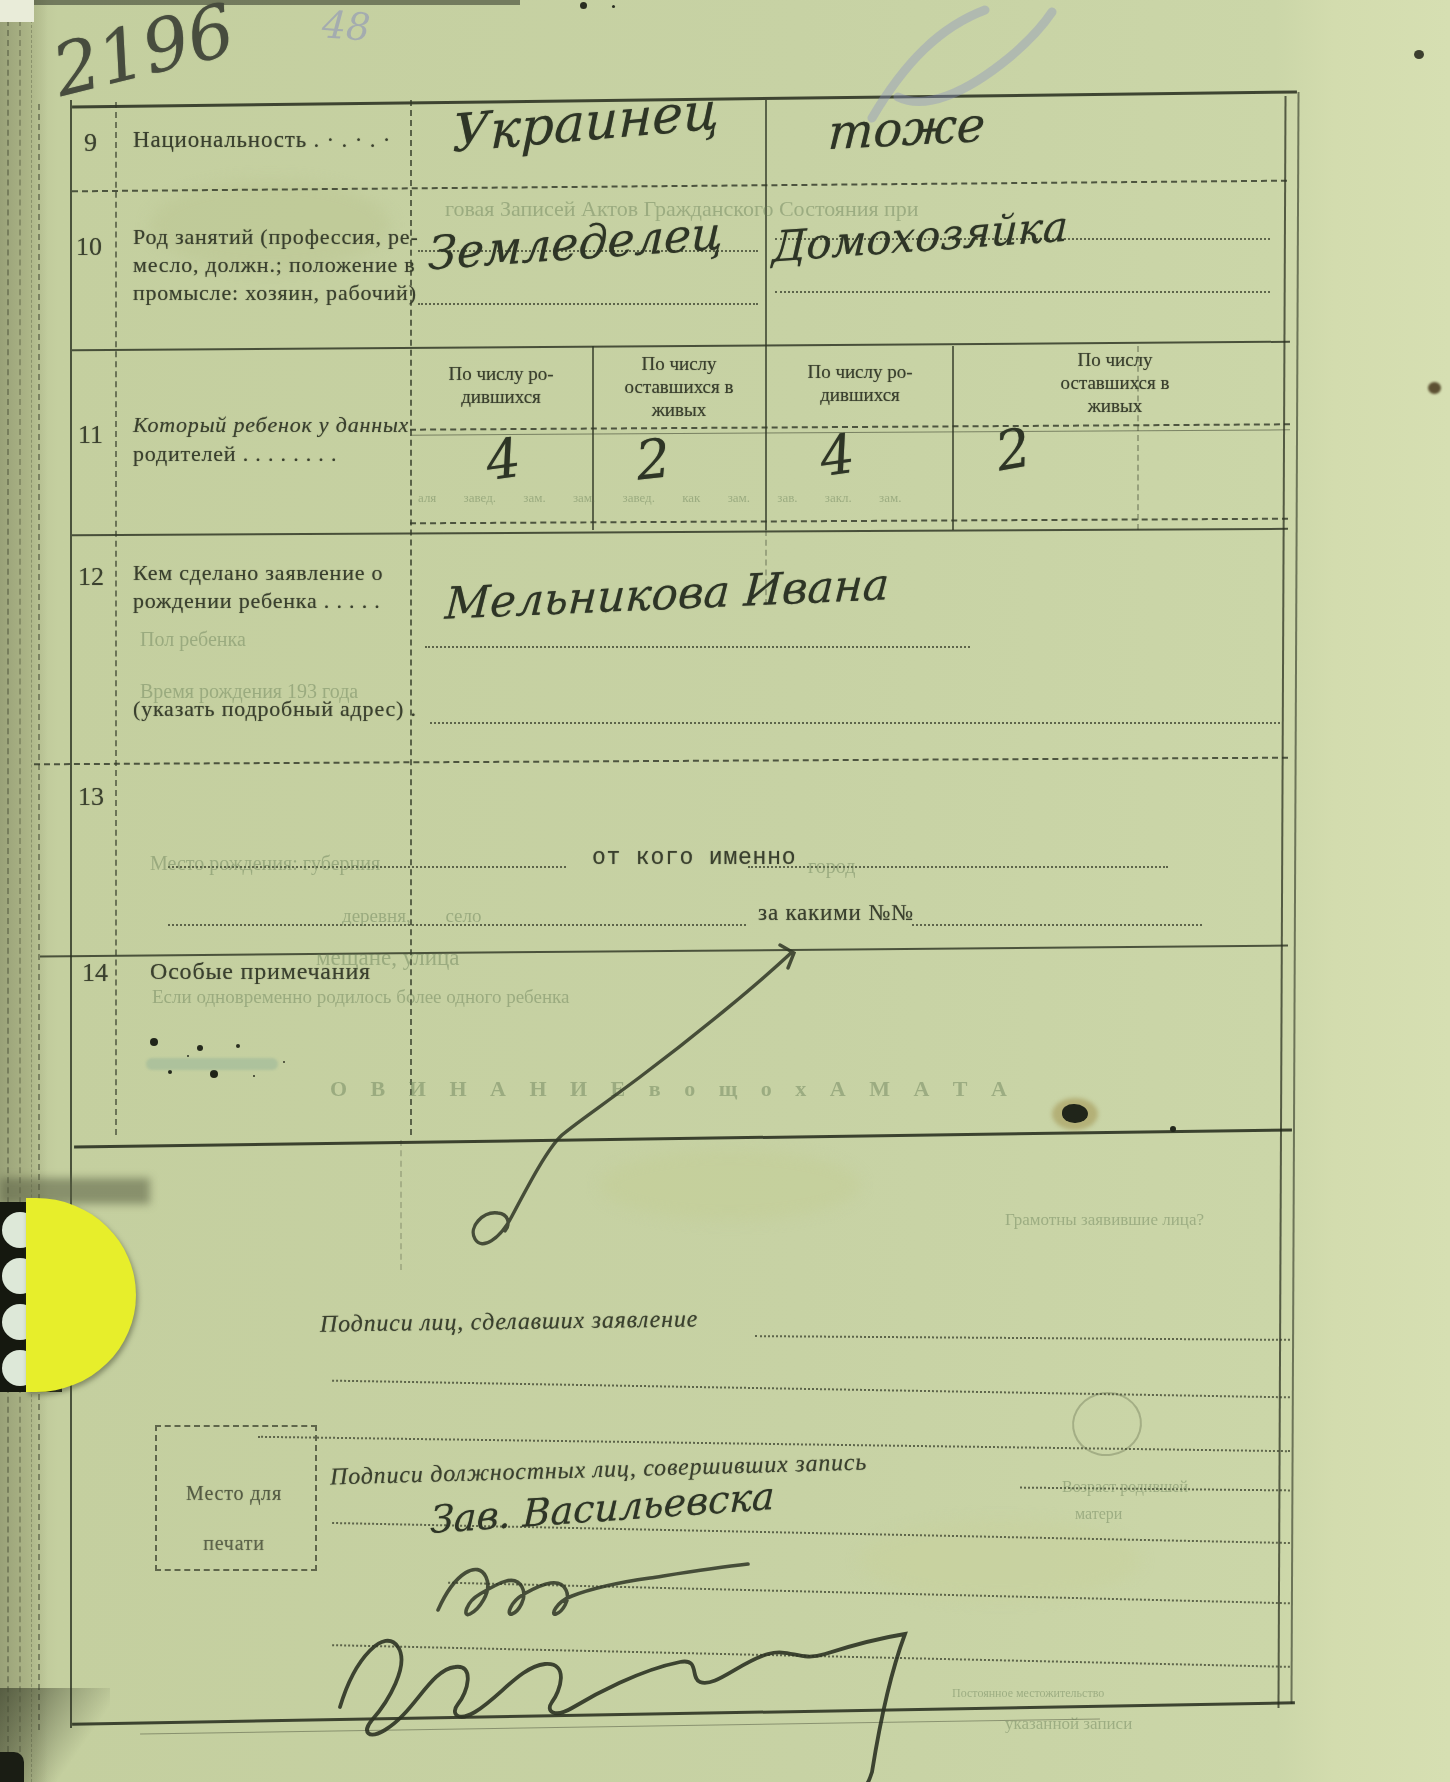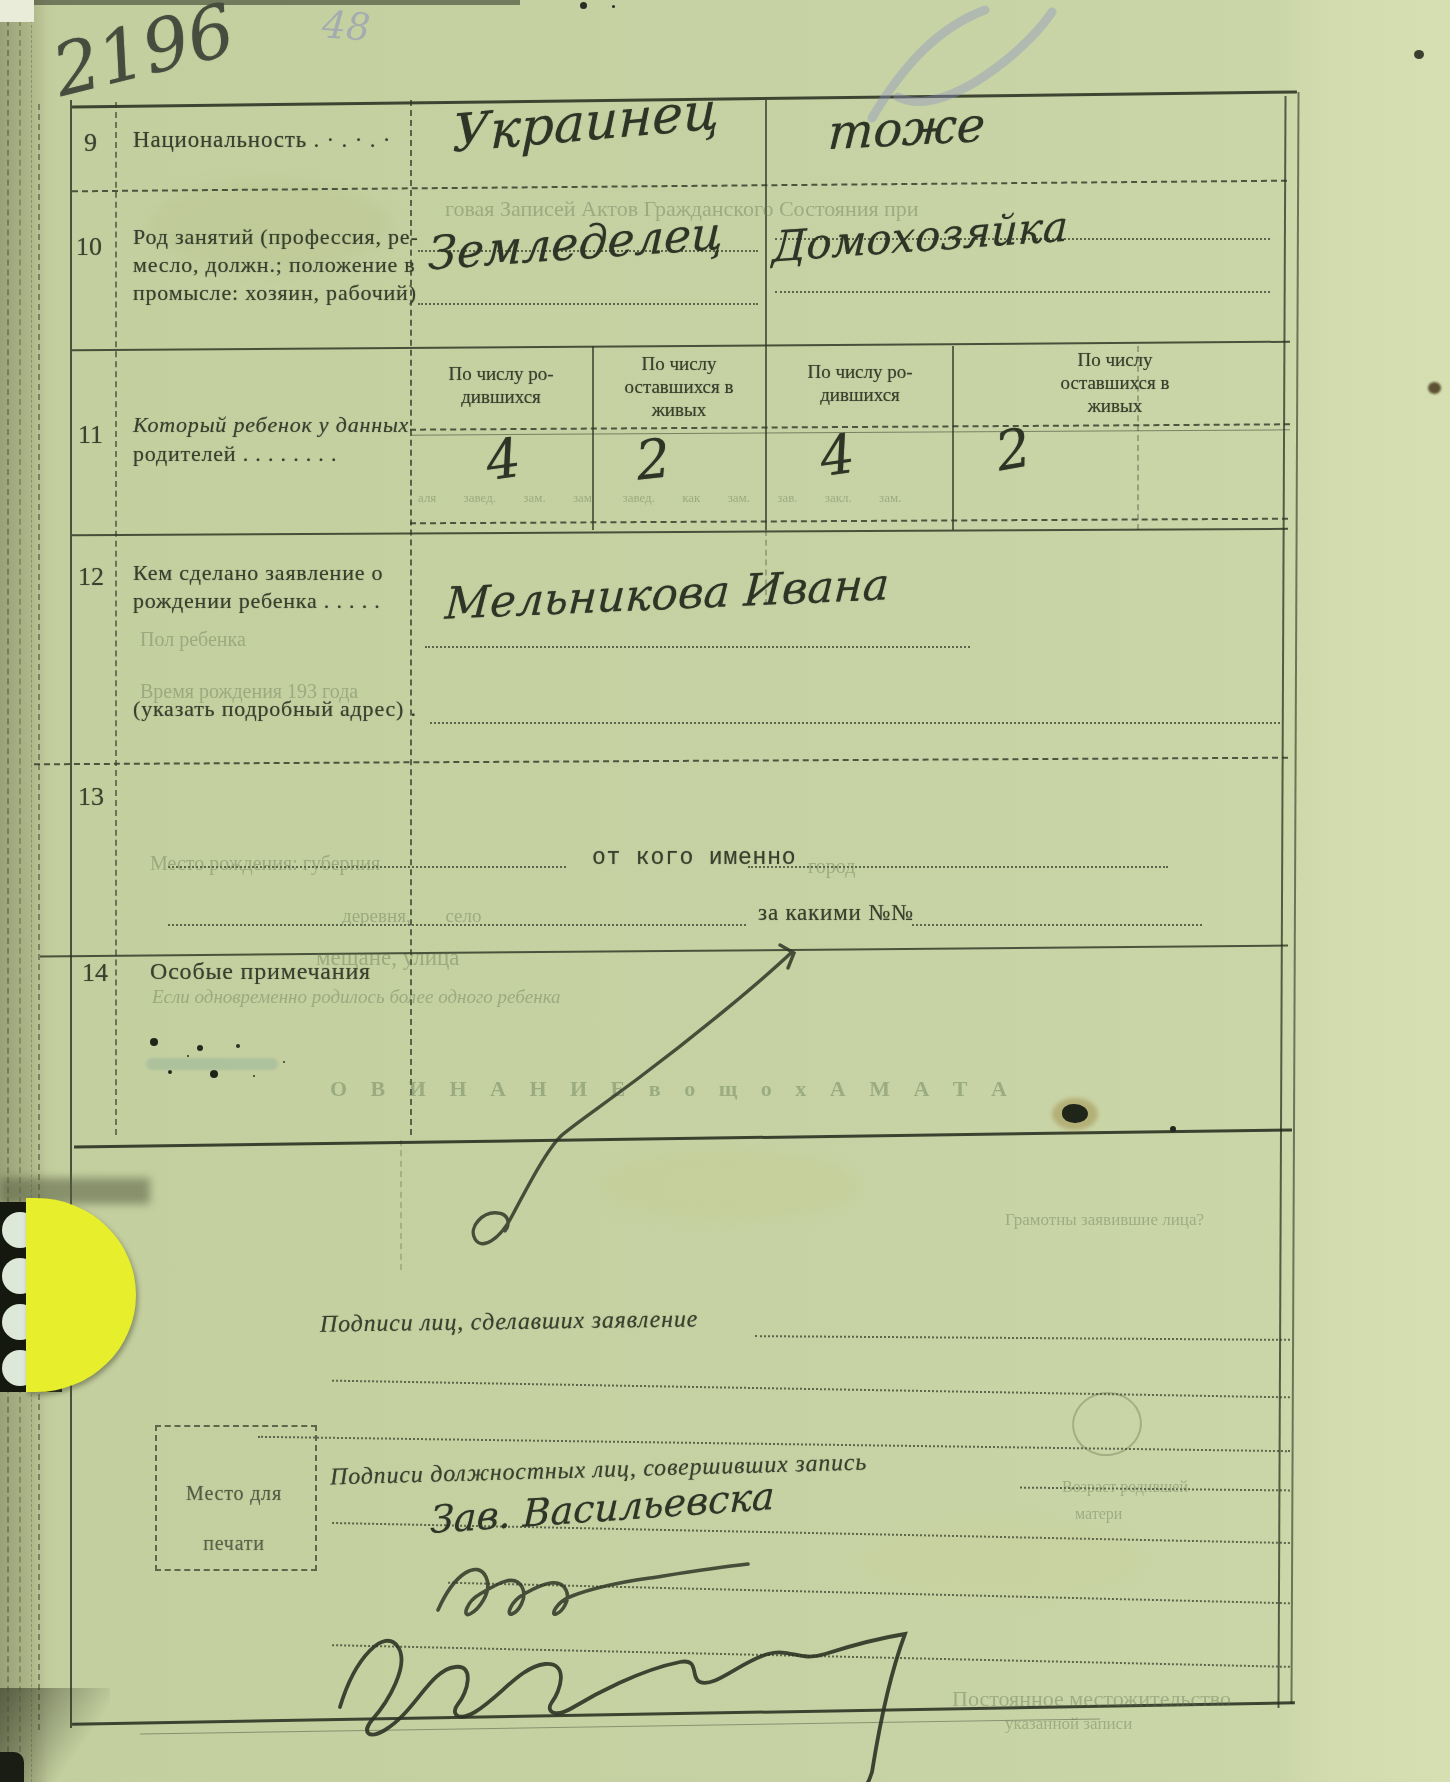--- a/index.html
+++ b/index.html
@@ -146,26 +146,26 @@
   <div class="abs hand" style="left:430px;top:1486px;font-size:38px;transform:rotate(-4deg) skewX(-6deg);">Зав. Васильевска</div>
 
   <div class="abs bleed" style="left:445px;top:196px;font-size:22px;">говая Записей Актов Гражданского Состояния при</div>
   <div class="abs bleed" style="left:418px;top:490px;font-size:13px;word-spacing:24px;">аля завед. зам.    зам. завед.    как зам.    зав. закл. зам.</div>
   <div class="abs bleed" style="left:140px;top:628px;font-size:20px;">Пол ребенка</div>
   <div class="abs bleed" style="left:140px;top:680px;font-size:20px;">Время рождения 193    года</div>
   <div class="abs bleed" style="left:150px;top:852px;font-size:20px;">Место рождения: губерния</div>
   <div class="abs bleed" style="left:808px;top:855px;font-size:20px;">город</div>
   <div class="abs bleed" style="left:342px;top:905px;font-size:19px;word-spacing:30px;">деревня, село</div>
   <div class="abs bleed" style="left:316px;top:945px;font-size:23px;">мещане, улица</div>
-  <div class="abs bleed" style="left:152px;top:986px;font-size:19px;font-style:italic;">Если одновременно родилось более одного ребенка</div>
+  <div class="abs bleed" style="left:152px;top:986px;font-size:19px;">Если одновременно родилось более одного ребенка</div>
   <div class="abs bleed" style="left:330px;top:1076px;font-size:22px;font-weight:bold;letter-spacing:9px;">О В И Н А Н И Е    в о щ о    х А М А Т А</div>
   <div class="abs bleed" style="left:1005px;top:1210px;font-size:17px;">Грамотны заявившие лица?</div>
   <div class="abs bleed" style="left:1062px;top:1478px;font-size:16px;">Возраст родившей</div>
   <div class="abs bleed" style="left:1075px;top:1505px;font-size:16px;">матери</div>
-  <div class="abs bleed" style="left:952px;top:1686px;font-size:22px;">Постоянное местожительство</div>
+  <div class="abs bleed" style="left:952px;top:1686px;font-size:12px;">Постоянное местожительство</div>
   <div class="abs bleed" style="left:1005px;top:1714px;font-size:17px;">указанной записи</div>
 
   <div class="abs" style="left:150px;top:1038px;width:8px;height:8px;border-radius:50%;background:#20251a;
        box-shadow:46px 6px 0 -1px #252a1d,84px 4px 0 -2px #2a2f20,16px 30px 0 -2px #23281b,60px 32px 0 0 #1e2317,100px 34px 0 -3px #2a2f20,130px 20px 0 -3px #343928,34px 14px 0 -3px #2a2f20;"></div>
   <div class="abs" style="left:146px;top:1058px;width:132px;height:12px;background:rgba(125,165,150,.32);border-radius:6px;filter:blur(1px);"></div>
   <div class="abs" style="left:1052px;top:1098px;width:46px;height:32px;background:rgba(152,132,62,.45);border-radius:50%;filter:blur(2px);"></div>
   <div class="abs" style="left:1062px;top:1104px;width:26px;height:19px;background:#20251a;border-radius:46% 54% 50% 50%;"></div>
   <div class="abs" style="left:1072px;top:1392px;width:66px;height:60px;border:2px solid rgba(75,85,55,.3);border-radius:50%;transform:rotate(-8deg);"></div>
   <div class="abs" style="left:580px;top:2px;width:7px;height:7px;border-radius:50%;background:#2a2e22;box-shadow:30px 1px 0 -2px #2a2e22;"></div>
   <div class="abs" style="left:1414px;top:50px;width:10px;height:9px;border-radius:50%;background:#3c3f2f;"></div>

